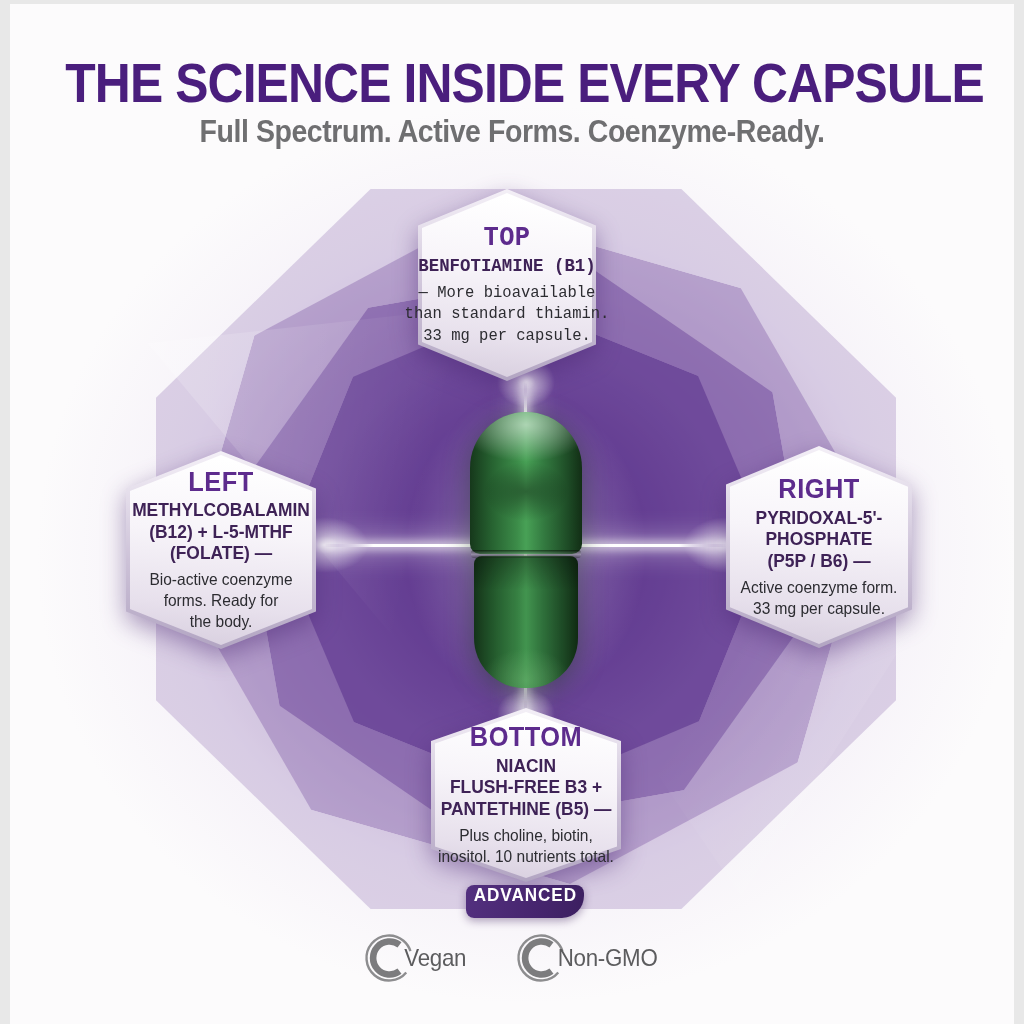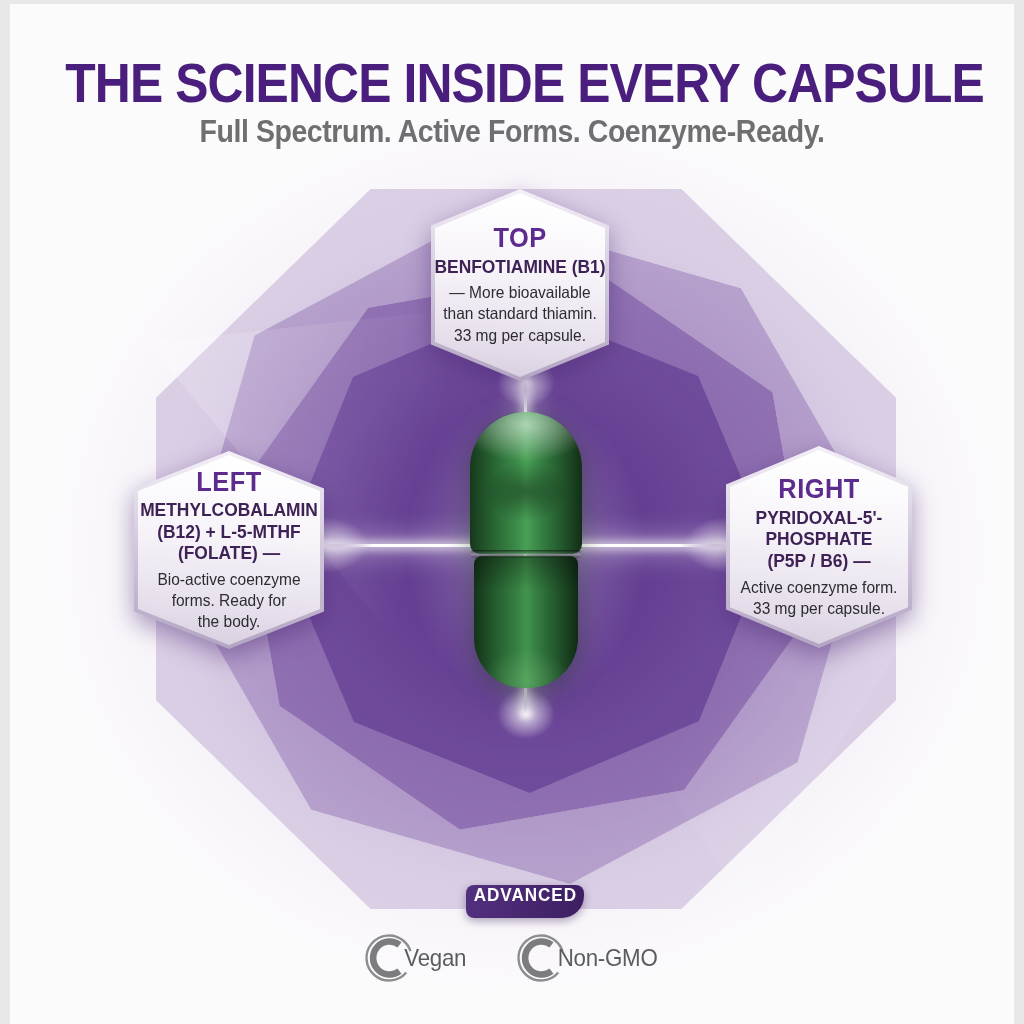--- a/index.html
+++ b/index.html
@@ -73,22 +73,22 @@
       background:linear-gradient(180deg,#f4f0f7 0%,#cdc2d8 55%,#b2a5c2 100%);}
   .hex-inner{position:absolute;inset:4px;
       background:linear-gradient(185deg,#ffffff 6%,#f7f4f9 42%,#e7e0ec 78%,#d7cede 100%);}
   .hex-content{position:absolute;inset:0;display:flex;flex-direction:column;
       align-items:center;justify-content:center;text-align:center;
       transform:scaleX(.94);}
   .pos-label{font-size:27px;font-weight:bold;color:#5d2b8d;letter-spacing:.5px;line-height:1.05;margin-bottom:3px;}
   .compound-line{font-size:18.5px;font-weight:bold;color:#3e2256;line-height:1.17;white-space:nowrap;}
   .desc{margin-top:5px;}
   .desc-line{font-size:16.5px;color:#2c2c31;line-height:1.28;white-space:nowrap;}
-  .hex-top   {left:421px;top:185px;width:178px;height:192px;}
-  .hex-left  {left:124px;top:447px;width:190px;height:198px;}
+  .hex-top   {left:408px;top:185px;width:178px;height:192px;font-family:Liberation Mono, monospace;}
+  .hex-left  {left:116px;top:447px;width:190px;height:198px;}
   .hex-right {left:716px;top:442px;width:186px;height:202px;}
   .hex-bottom{left:421px;top:704px;width:190px;height:174px;}
   
   .title{position:absolute;top:46px;left:0;width:100%;text-align:center;
       font-size:56px;font-weight:bold;color:#4a1e7d;white-space:nowrap;
       transform:scaleX(.89);letter-spacing:-1px;}
   .subtitle{position:absolute;top:110px;left:0;width:100%;text-align:center;
       font-size:31px;font-weight:bold;color:#6f6f71;white-space:nowrap;
       transform:scaleX(.92);letter-spacing:-.5px;}
   
@@ -174,20 +174,34 @@
       <div class="compound-line">PYRIDOXAL-5'-</div>
       <div class="compound-line">PHOSPHATE</div>
       <div class="compound-line">(P5P / B6) —</div>
       <div class="desc">
         <div class="desc-line">Active coenzyme form.</div>
         <div class="desc-line">33 mg per capsule.</div>
       </div>
     </div>
   </div>
 
+  <div class="hex-wrap hex-bottom">
+    <div class="hex-border"></div>
+    <div class="hex-inner"></div>
+    <div class="hex-content">
+      <div class="pos-label">BOTTOM</div>
+      <div class="compound-line">NIACIN</div>
+      <div class="compound-line">FLUSH-FREE B3 +</div>
+      <div class="compound-line">PANTETHINE (B5) —</div>
+      <div class="desc">
+        <div class="desc-line">Plus choline, biotin,</div>
+        <div class="desc-line">inositol. 10 nutrients total.</div>
+      </div>
+    </div>
+  </div>
 
   <div class="adv-badge">
     <span>ADVANCED</span>
   </div>
 
   <div class="cert-row">
     <div class="cert">
       <svg width="52" height="52" viewBox="0 0 52 52">
         <circle cx="26" cy="26" r="22.5" fill="none" stroke="#8d8d8f" stroke-width="2.4" stroke-dasharray="118 24" transform="rotate(40 26 26)"></circle>
         <path d="M36.5 12.8 A16.5 16.5 0 1 0 36.5 39.2" fill="none" stroke="#7c7c7e" stroke-width="6.6"></path>

